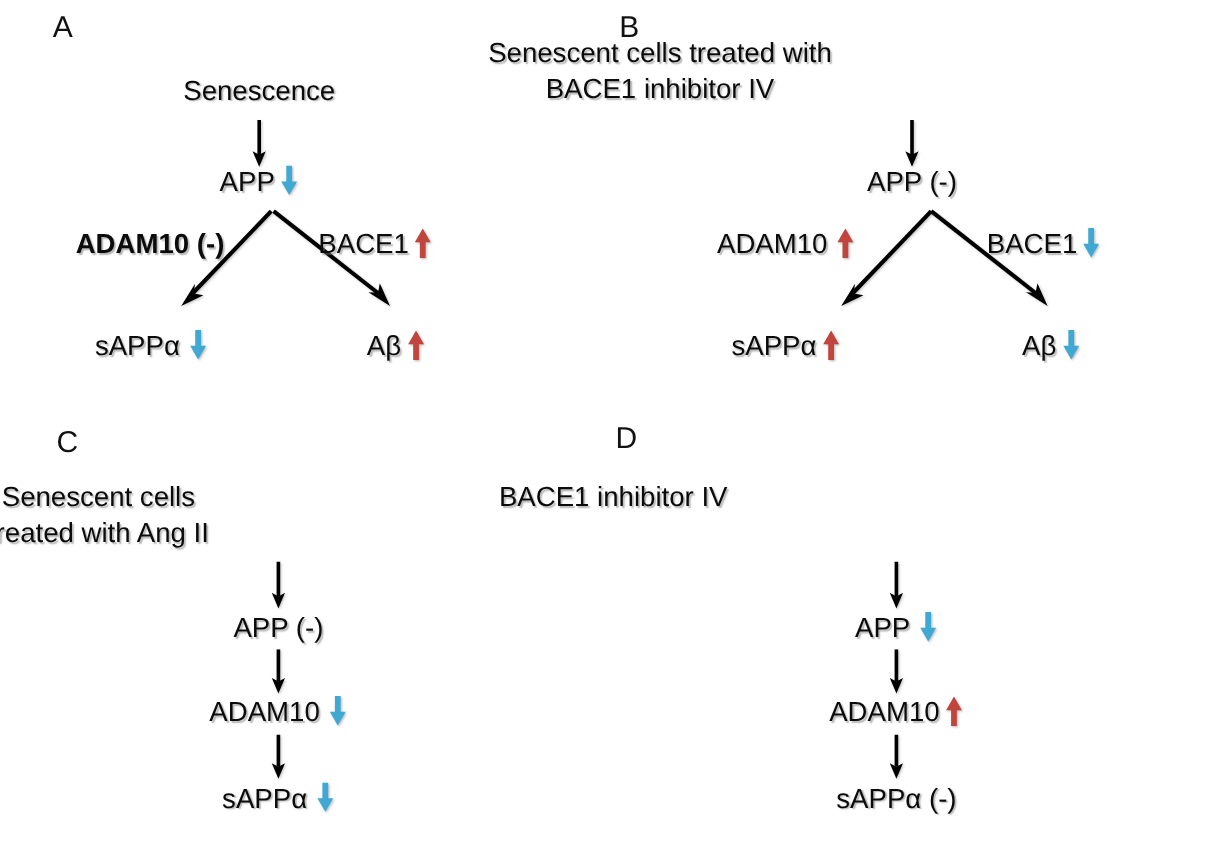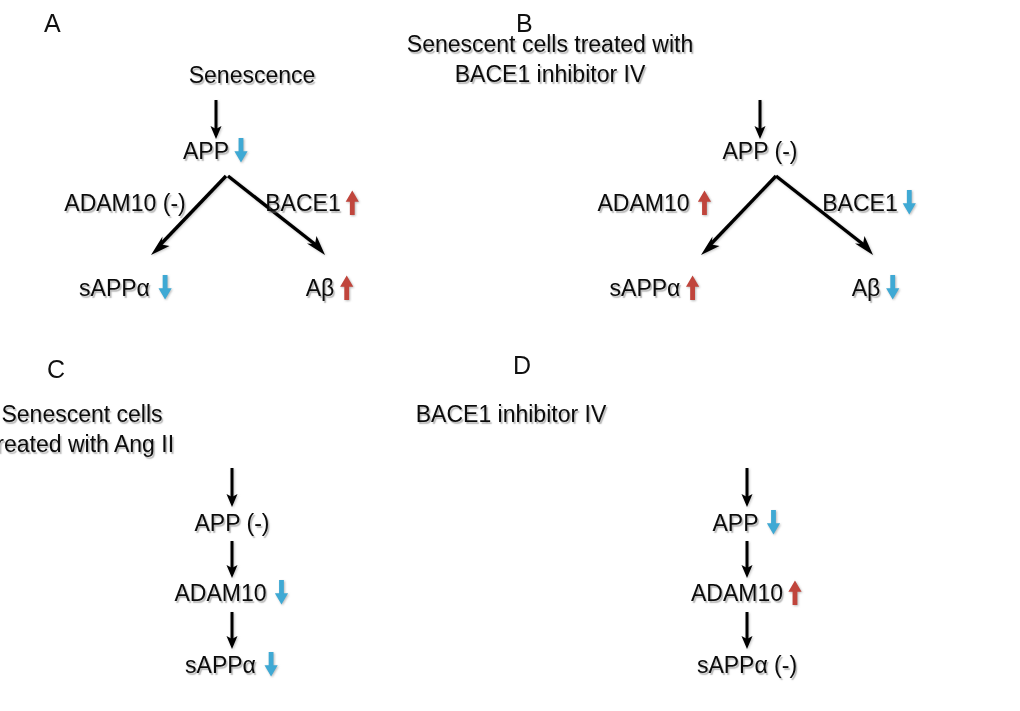--- a/index.html
+++ b/index.html
@@ -77,21 +77,21 @@
 </style>
 </head>
 <body>
 
 <div class="figure">
 
   <div class="panel">
 
     <div class="panel-letter" style="left:44px; top:11px;">A</div>
 
-    <div class="node" style="left:216px; top:60px;margin-left:36px;">
+    <div class="node" style="left:216px; top:60px;">
       <span class="lbl">Senescence</span>
     </div>
 
     <div class="conn" style="left:209px; top:100px;">
       <svg width="14" height="40" viewBox="0 0 14 40">
         <line x1="7" y1="0" x2="7" y2="30" stroke="#000" stroke-width="3"></line>
         <path d="M7 39 L1.5 26 L7 29 L12.5 26 Z" fill="#000"></path>
       </svg>
     </div>
 
@@ -112,21 +112,21 @@
       </svg>
     </div>
 
     <div class="conn" style="left:224px; top:172px;">
       <svg width="110" height="88" viewBox="0 0 110 88">
         <line x1="4" y1="4" x2="92" y2="73" stroke="#000" stroke-width="3.4"></line>
         <path d="M101 83 L83 71.5 L91 72 L92.5 64 Z" fill="#000"></path>
       </svg>
     </div>
 
-    <div class="node" style="left:125px; top:188px;">
+    <div class="node" style="left:125px; top:188px;font-weight:bold;">
       <span class="lbl">ADAM10 (-)</span>
     </div>
 
     <div class="node" style="left:313px; top:188px;">
       <span class="lbl">BACE1</span>
       <span class="gap-s"></span>
       <span class="updown">
         <svg width="16" height="25" viewBox="0 0 16 25">
           <path d="M8 0.5 L14.6 11.8 h-4.2 V25 H5.6 V11.8 H1.4 Z" fill="#c0453c"></path>
         </svg>

